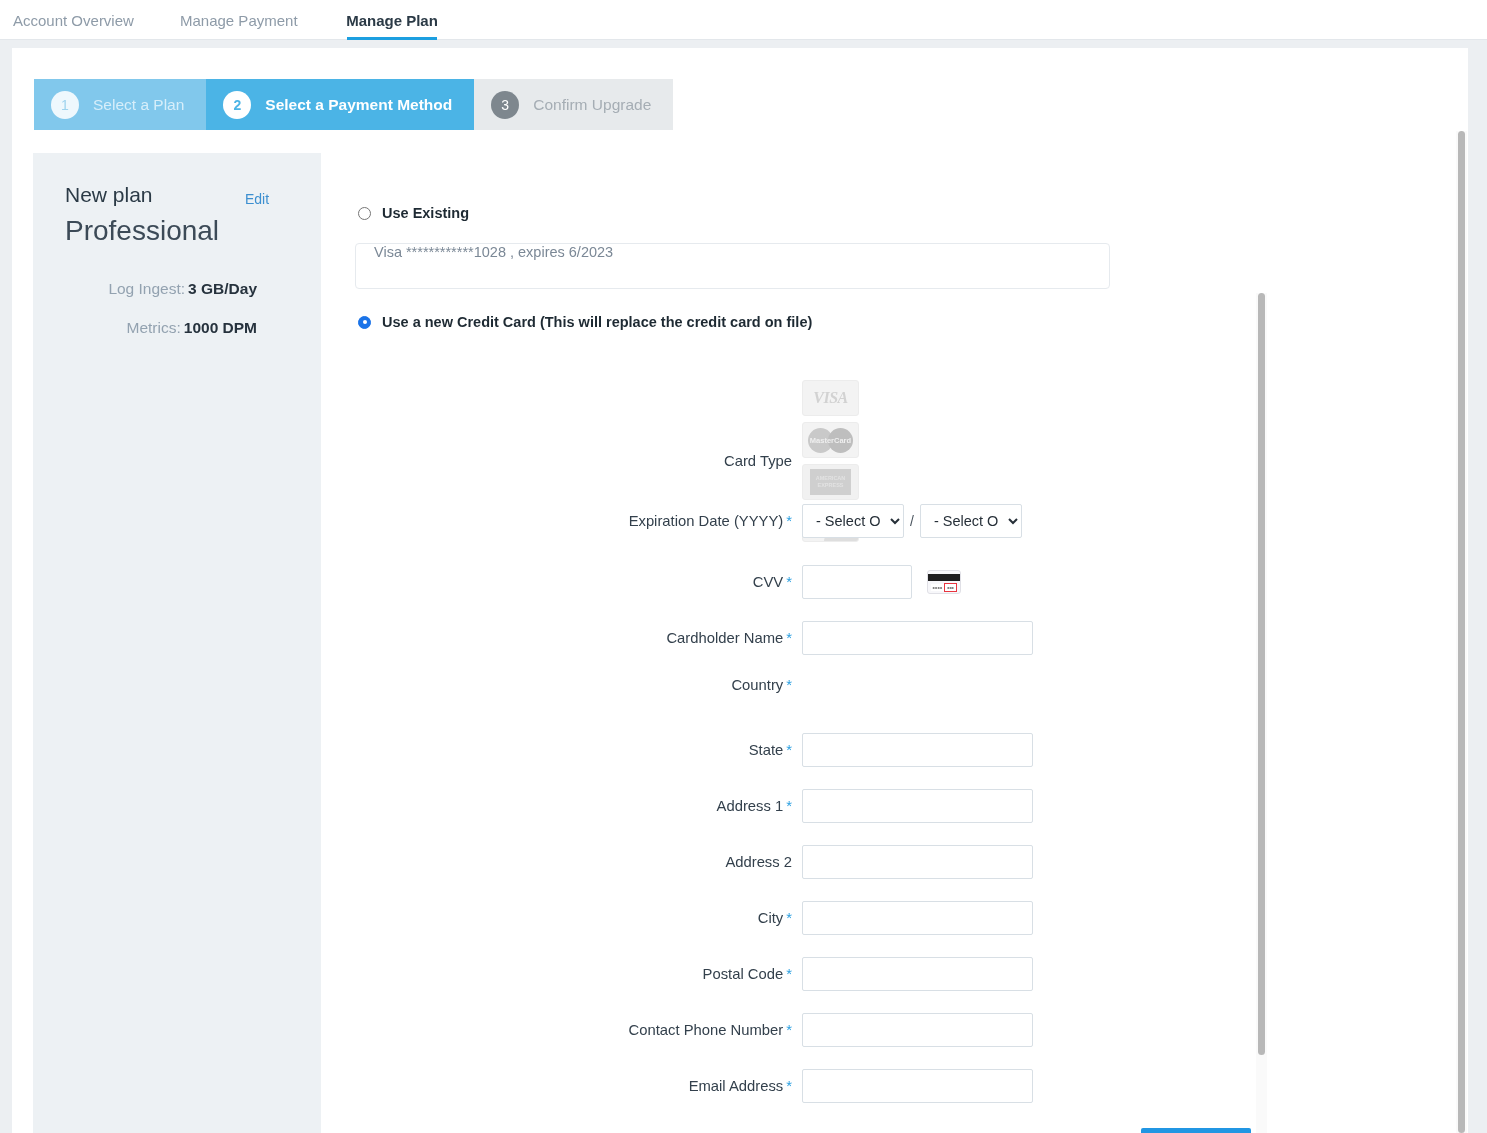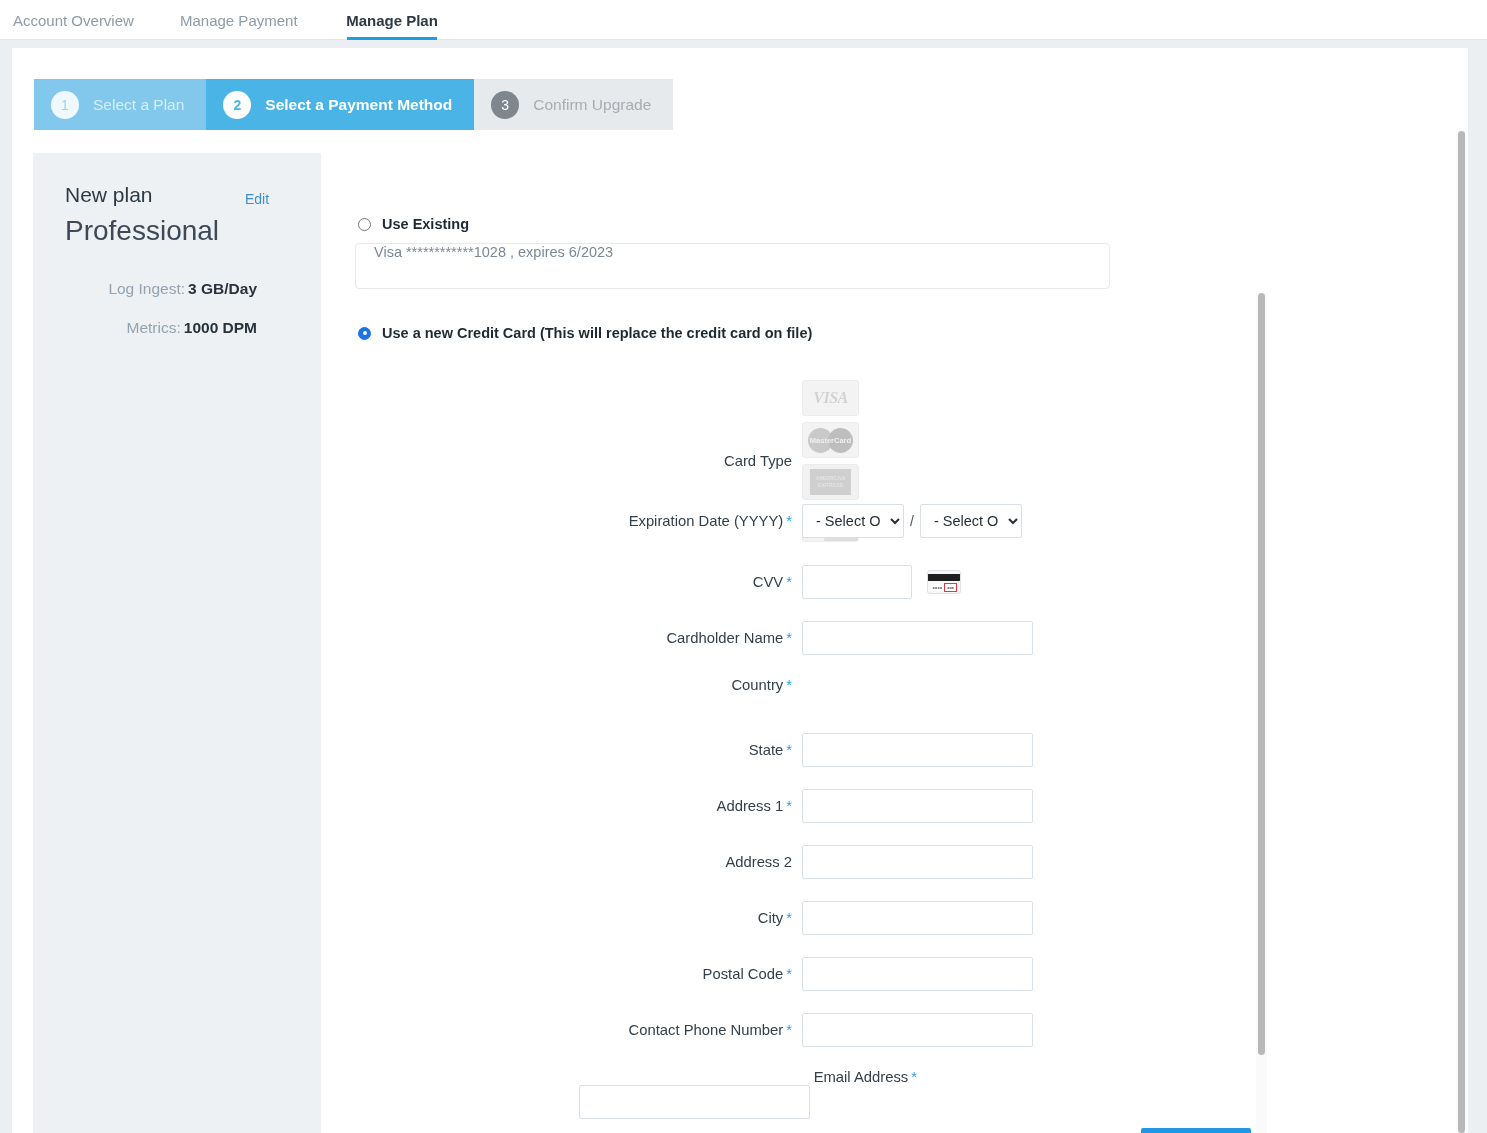--- a/index.html
+++ b/index.html
@@ -101,21 +101,20 @@
   
   #form {
     position: absolute;
     top: 105px; left: 325px;
     width: 930px; height: 980px;
   }
 
   .radio-row {
     position: absolute; display: flex; align-items: center;
     cursor: pointer;
-    margin-top: 11px;
   }
   .radio-row.r-existing { top: 52px; left: 21px; }
   .radio-row.r-new      { top: 161px; left: 21px; }
   .rdo {
     width: 13px; height: 13px; border-radius: 50%;
     border: 1px solid #767676; background: #fff;
     margin-right: 11px; flex: none; position: relative;
   }
   .rdo.checked { border: 1px solid #1a73e8; background: #1a73e8; }
   .rdo.checked::after {
@@ -439,21 +438,21 @@
 
     <div class="frow" style="top:860px;">
       <div class="flabel">
         <span>Contact Phone Number</span><span class="req">*</span>
       </div>
       <div class="fctl">
         <input class="tinput" type="text" value="" style="">
       </div>
     </div>
 
-    <div class="frow" style="top:916px;flex-direction:column;">
+    <div class="frow" style="top:916px;">
       <div class="flabel">
         <span>Email Address</span><span class="req">*</span>
       </div>
       <div class="fctl">
         <input class="tinput" type="text" value="" style="">
       </div>
     </div>
 
     <div id="submit">
       

